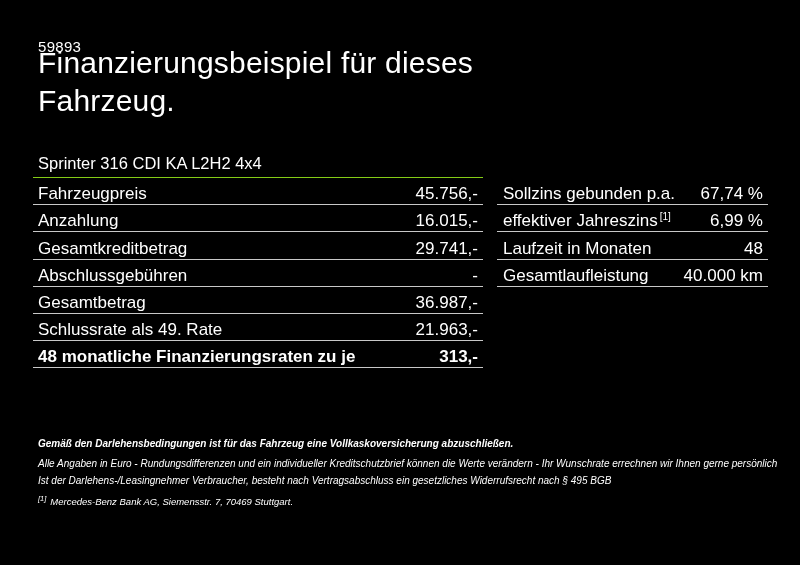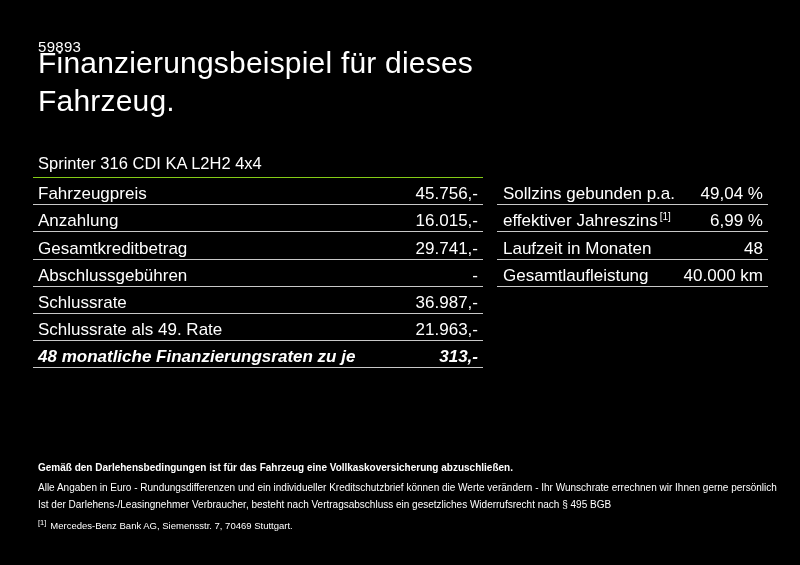--- a/index.html
+++ b/index.html
@@ -57,32 +57,33 @@
     height: 26.2px;
     border-bottom: 1px solid #c8c8c8;
     display: flex;
     justify-content: space-between;
     align-items: flex-end;
     font-size: 17px;
     padding: 0 5px 0 5px;
     white-space: nowrap;
   }
   .right-col .frow { padding-left: 6px; gap: 8px; }
-  .frow.bold { font-weight: bold; font-style: italic; }
+  .frow.bold { font-weight: bold; }
   .row-label sup {
     font-size: 10px;
     line-height: 0;
     vertical-align: super;
     margin-left: 2px;
   }
   .footer {
     position: absolute;
-    top: 460px;
+    top: 436px;
     left: 38px;
     width: 745px;
+    font-style: italic;
   }
   .footer .bold-note {
     font-size: 10px;
     font-weight: bold;
     line-height: 15px;
     margin-bottom: 5px;
     white-space: nowrap;
   }
   .footer .note {
     font-size: 10px;
@@ -124,39 +125,39 @@
     </div>
     <div class="frow">
       <span class="row-label">Gesamtkreditbetrag</span>
       <span class="row-value">29.741,-</span>
     </div>
     <div class="frow">
       <span class="row-label">Abschlussgebühren</span>
       <span class="row-value">-</span>
     </div>
     <div class="frow">
-      <span class="row-label">Schlussrate</span>
+      <span class="row-label">Gesamtbetrag</span>
       <span class="row-value">36.987,-</span>
     </div>
     <div class="frow">
       <span class="row-label">Schlussrate als 49. Rate</span>
       <span class="row-value">21.963,-</span>
     </div>
     <div class="frow bold">
       <span class="row-label">48 monatliche Finanzierungsraten zu je</span>
       <span class="row-value">313,-</span>
     </div>
   </div>
 
   <div class="right-col">
     <div class="spacer"></div>
 
     <div class="frow">
       <span class="row-label">Sollzins gebunden p.a.</span>
-      <span class="row-value">49,04 %</span>
+      <span class="row-value">67,74 %</span>
     </div>
     <div class="frow">
       <span class="row-label"><span>effektiver Jahreszins</span><sup>[1]</sup></span>
       <span class="row-value">6,99 %</span>
     </div>
     <div class="frow">
       <span class="row-label">Laufzeit in Monaten</span>
       <span class="row-value">48</span>
     </div>
     <div class="frow">

